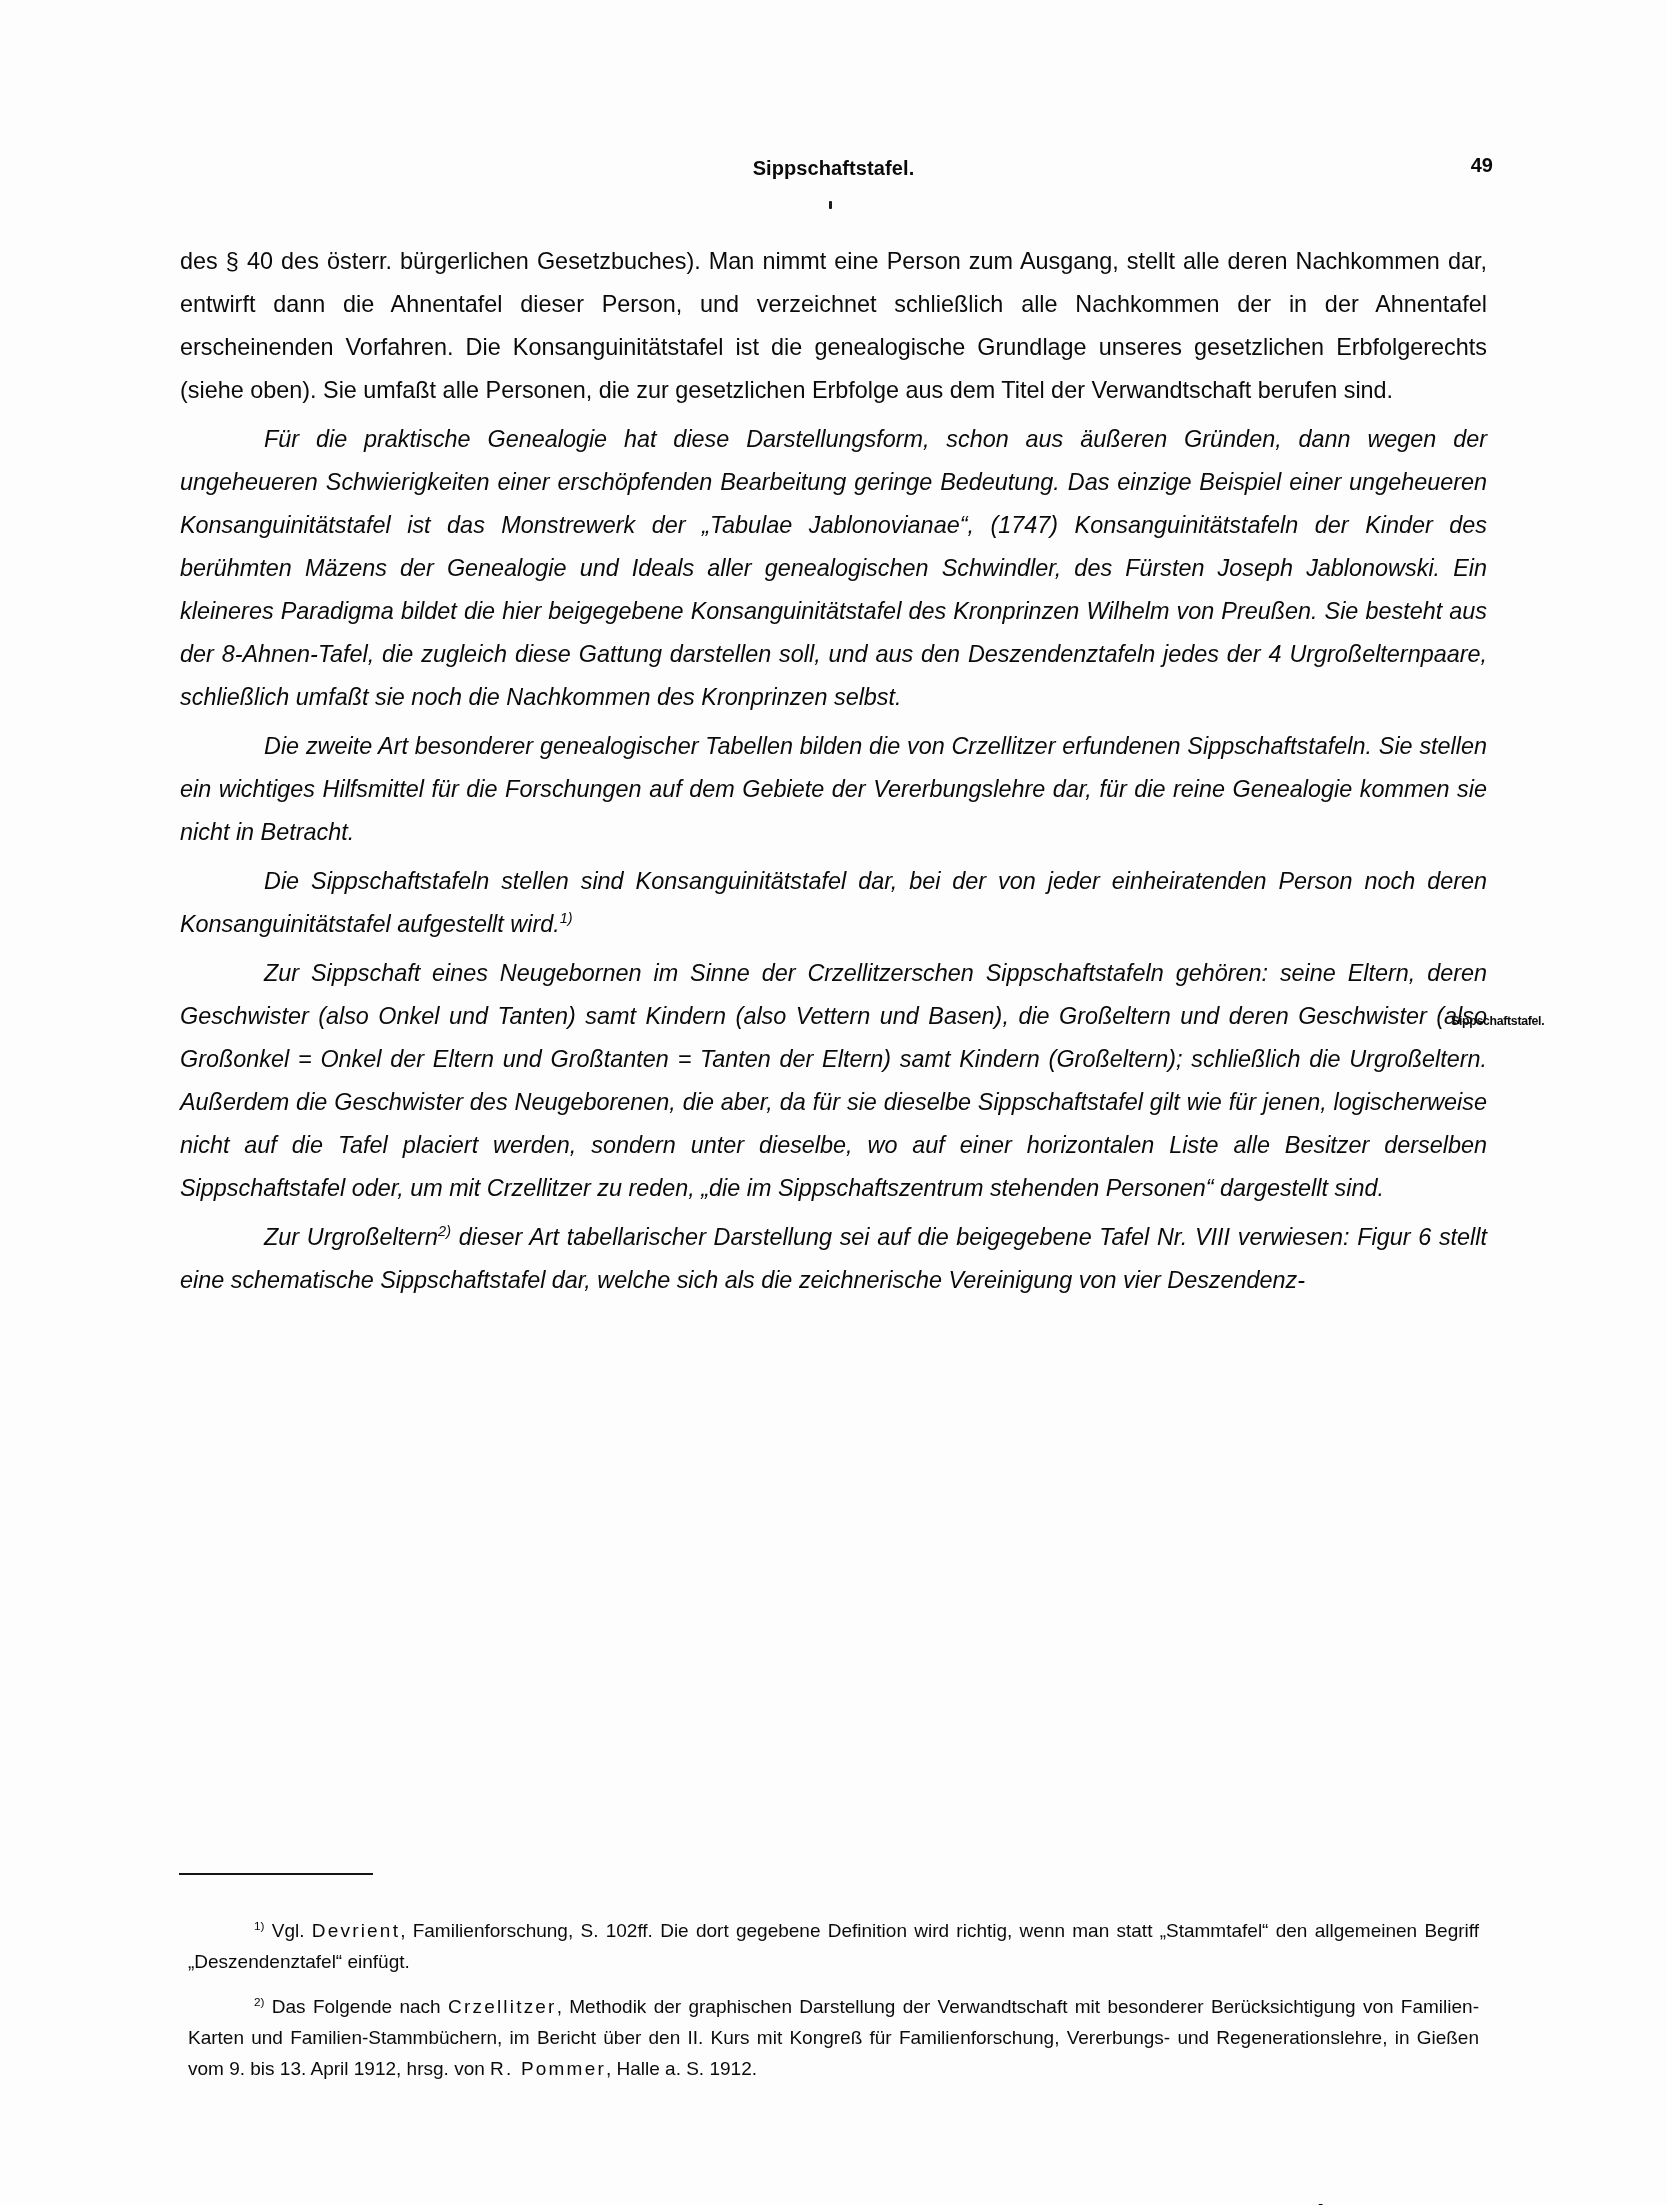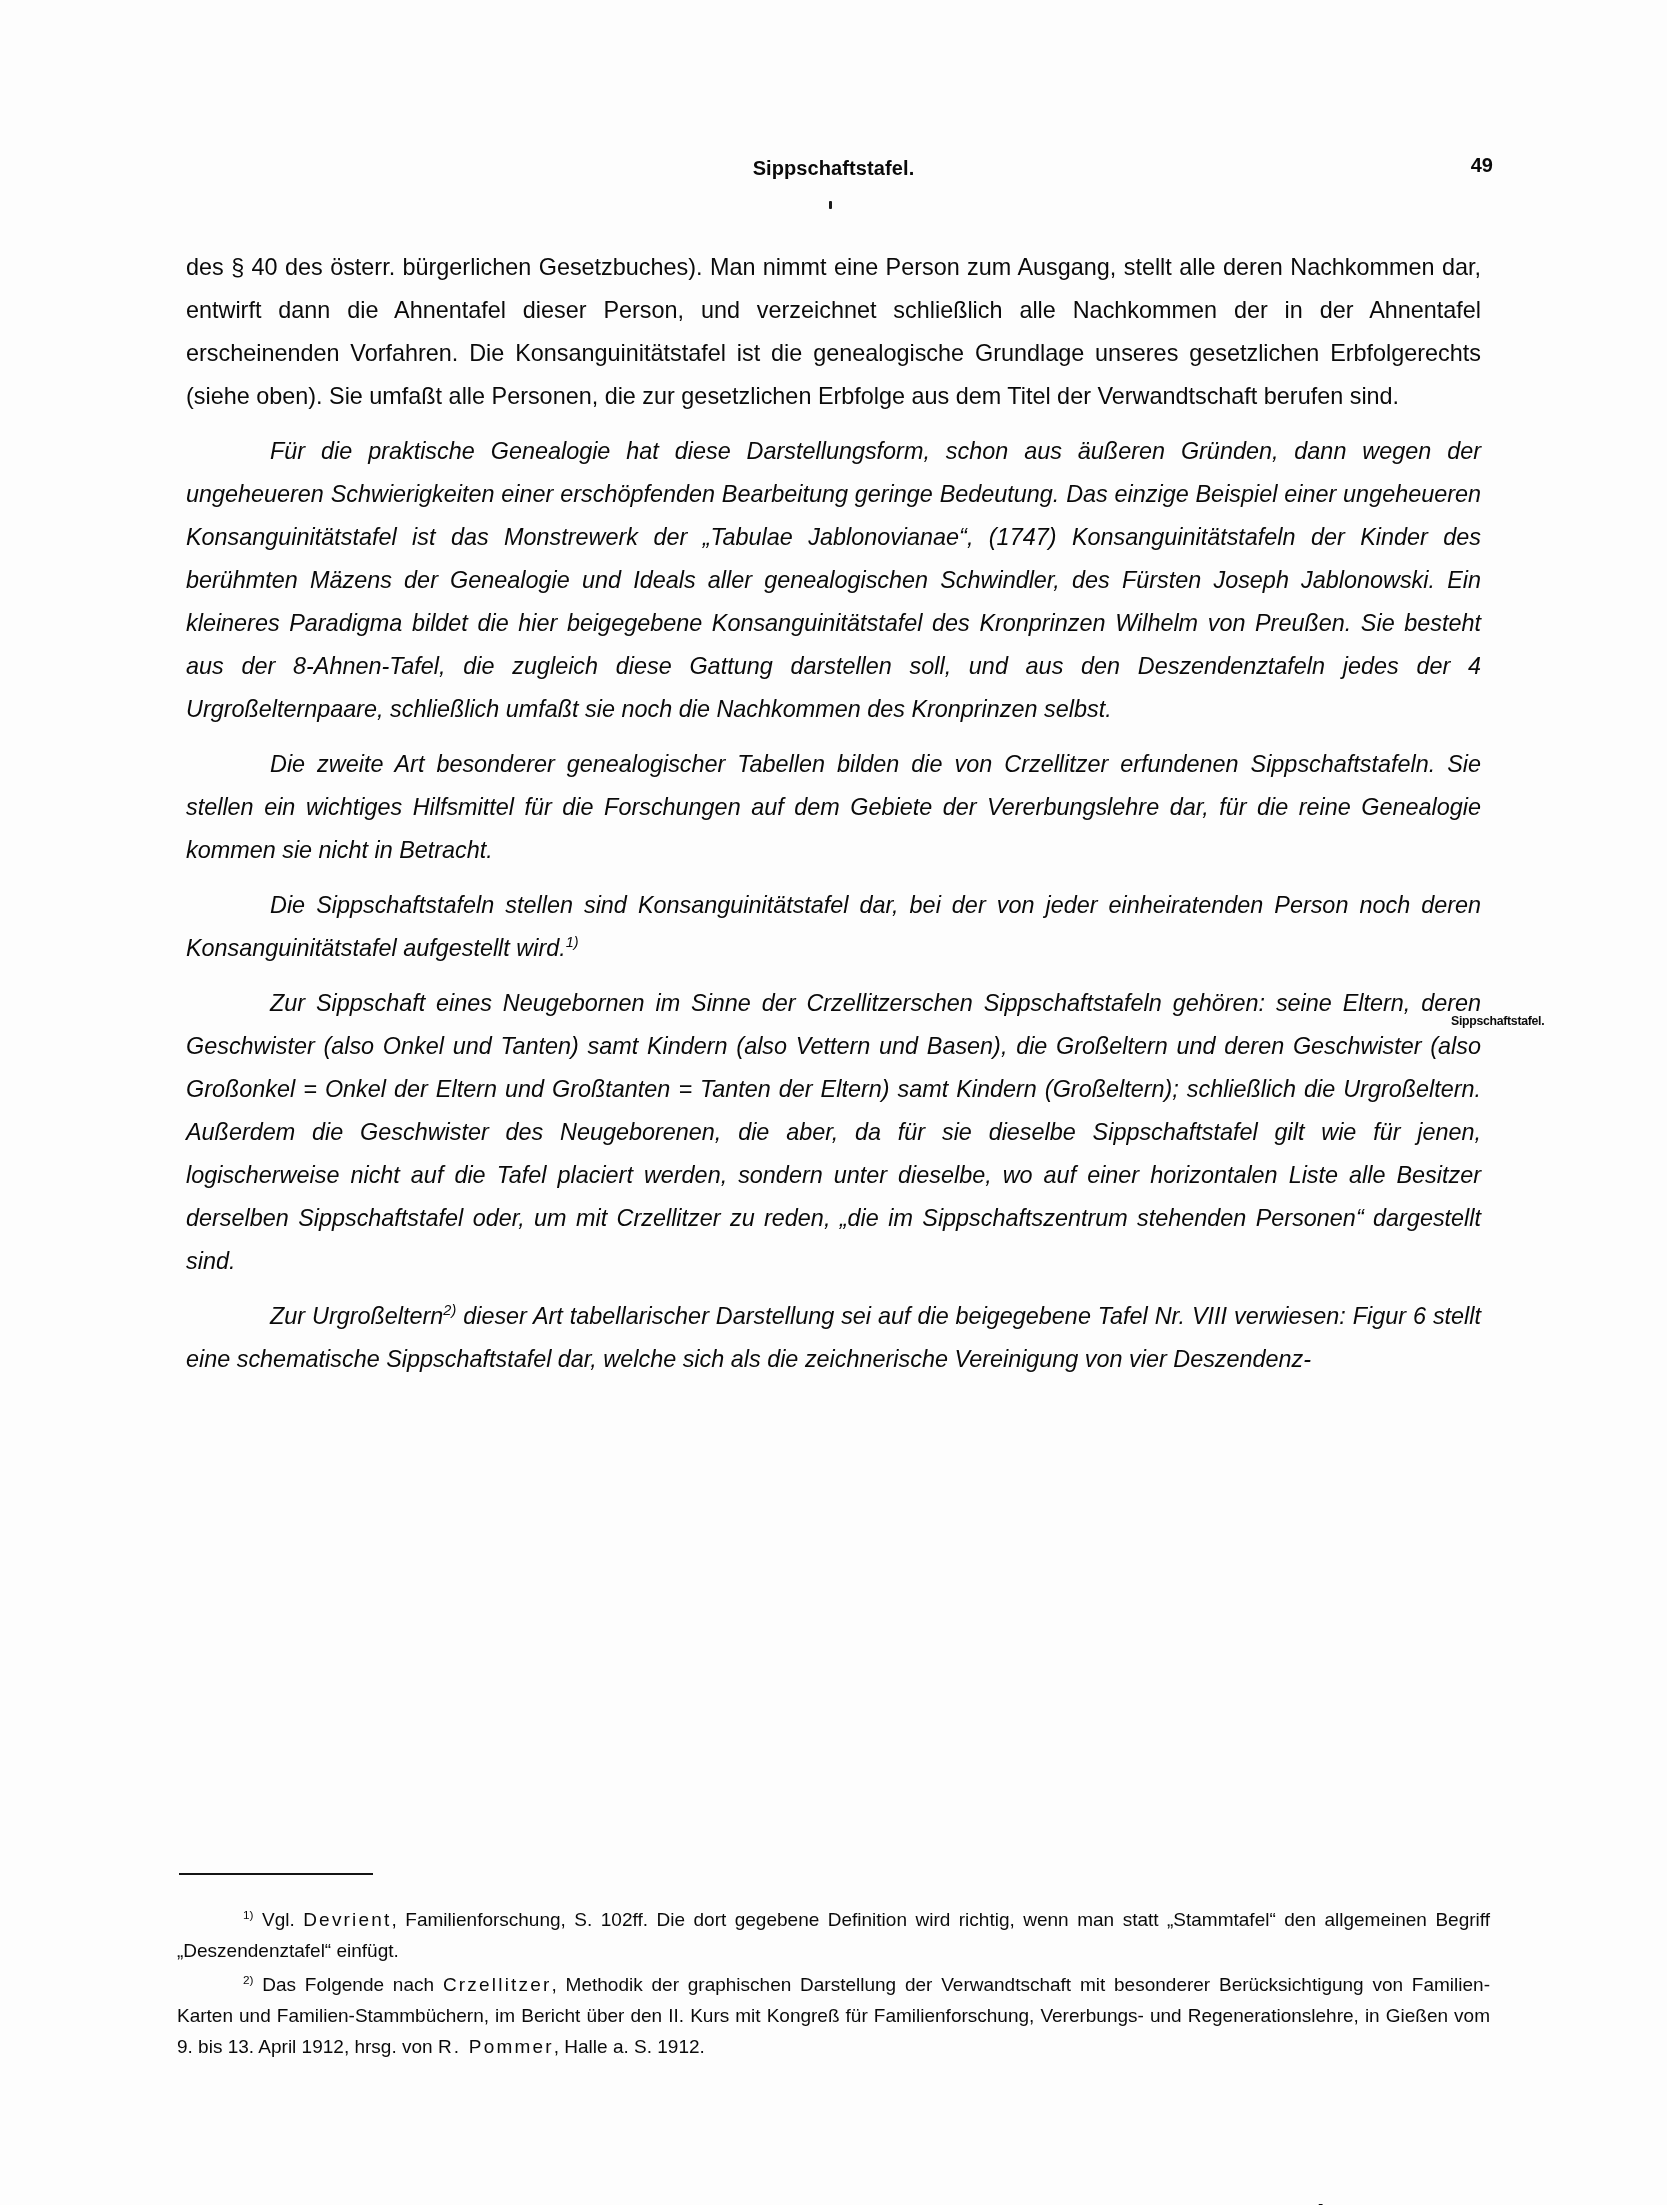--- a/index.html
+++ b/index.html
@@ -58,21 +58,21 @@
     left: 174px;
     top: 234px;
     width: 1319px;
     font-family: "Liberation Sans", "DejaVu Sans", sans-serif;
     font-size: 23.4px;
     line-height: 43px;
     text-align: justify;
     text-justify: inter-word;
   }
   .body p {
-    margin: 12px;
+    margin: 6px;
   }
   .body p.ind {
     text-indent: 84px;
     font-style: italic;
   }
   sup.fn {
     font-size: 0.62em;
     vertical-align: super;
     line-height: 0;
   }
@@ -104,21 +104,21 @@
     position: absolute;
     left: 174px;
     top: 1901px;
     width: 1319px;
     font-family: "Liberation Sans", "DejaVu Sans", sans-serif;
     font-size: 19px;
     line-height: 31px;
     text-align: justify;
   }
   .footnotes p {
-    margin: 3px;
+    margin: 14px;
     text-indent: 66px;
   }
   .sp {
     letter-spacing: 2.2px;
   }
   .signature {
     position: absolute;
     left: 1312px;
     top: 2200px;
     font-family: "Liberation Sans", "DejaVu Sans", sans-serif;

